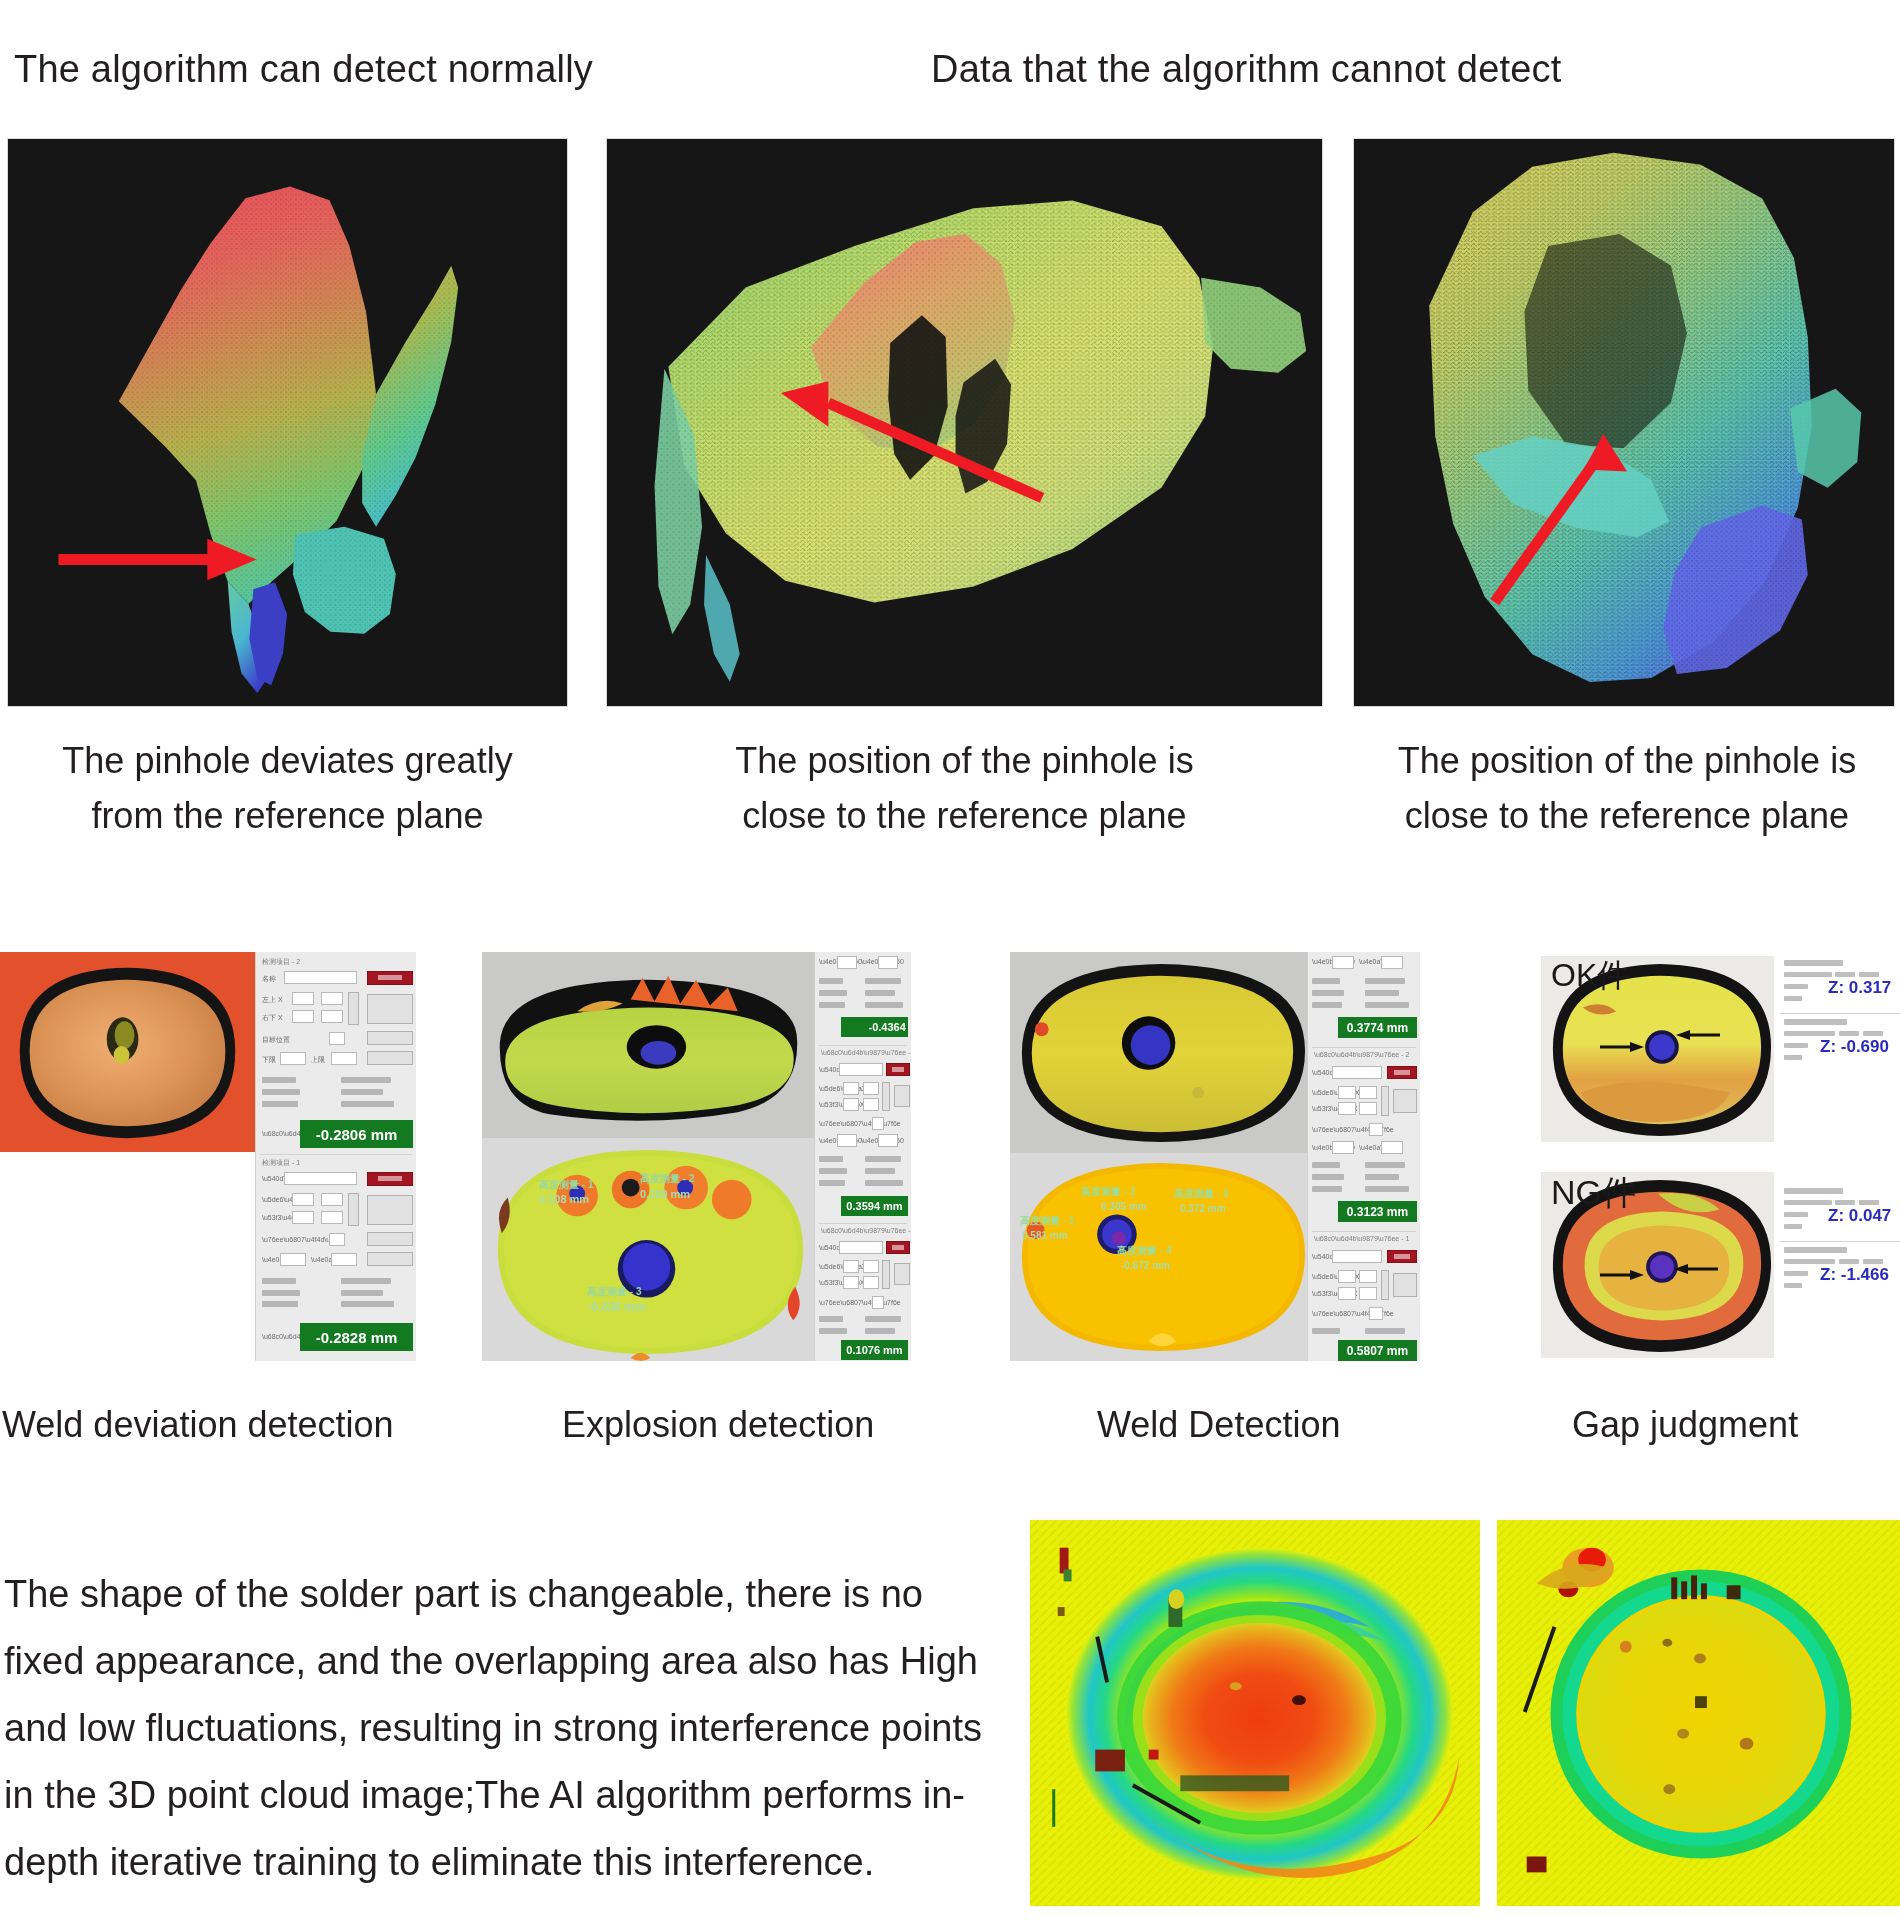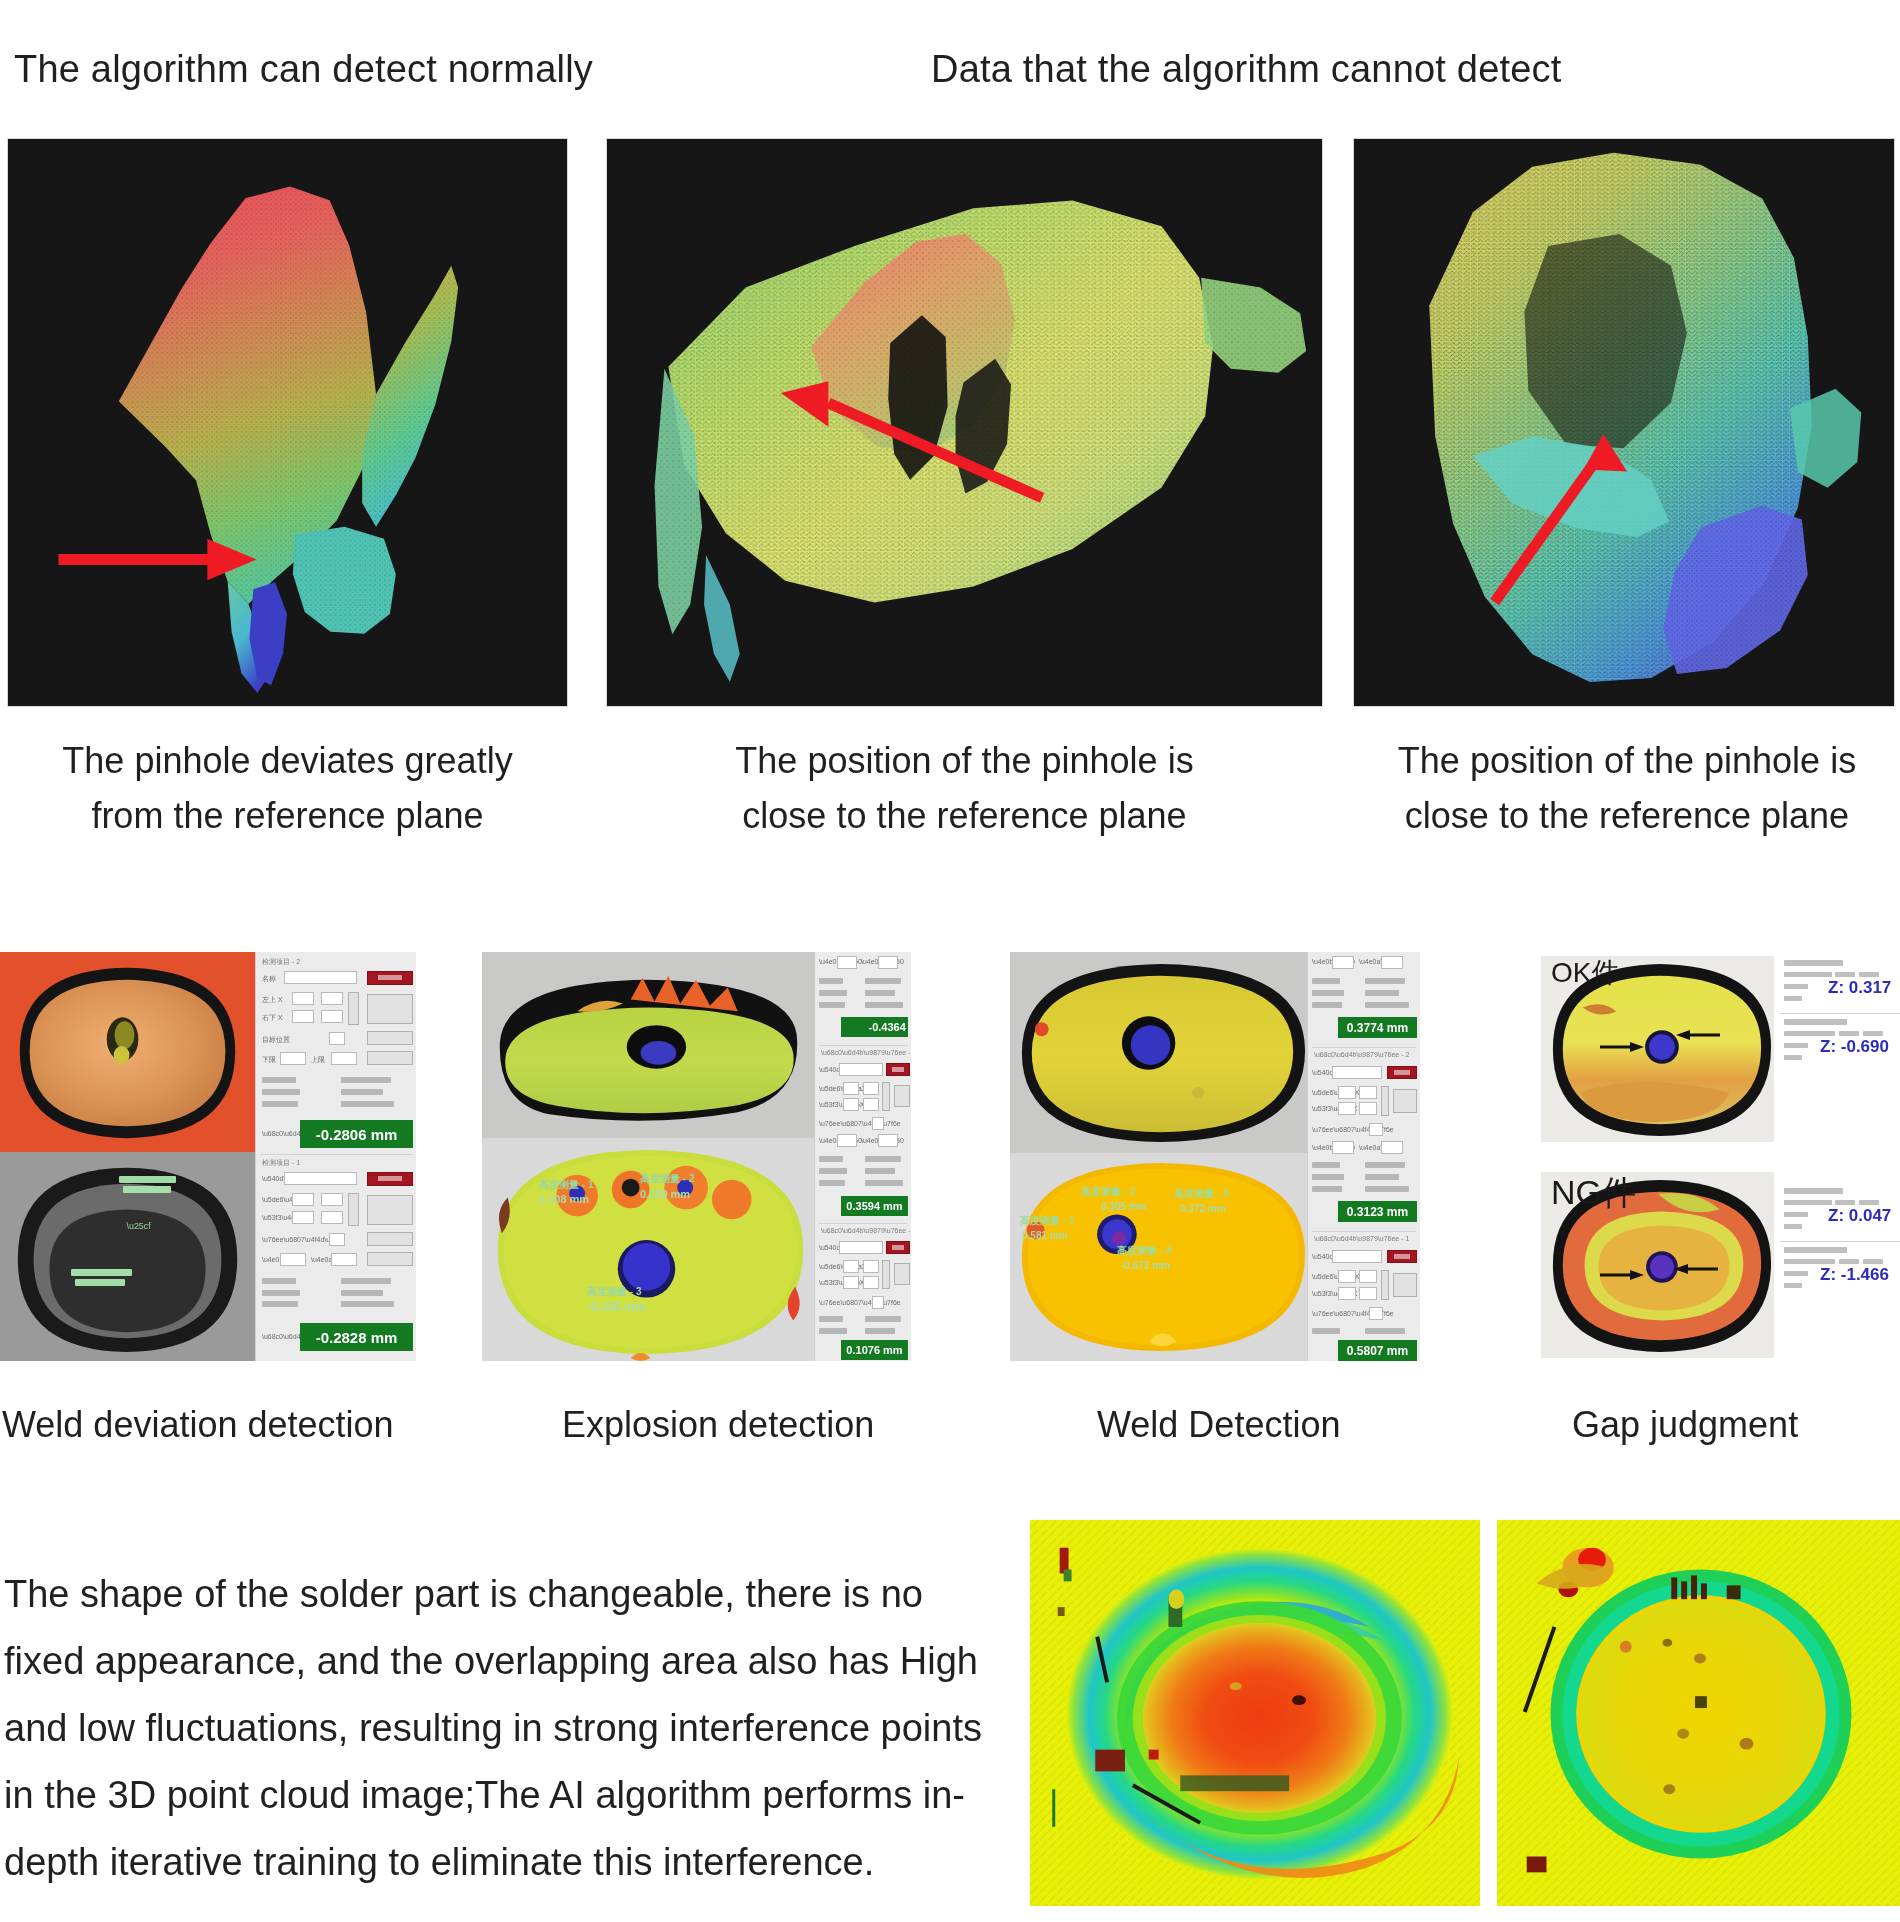--- a/index.html
+++ b/index.html
@@ -322,36 +322,20 @@
         </defs>
         <rect width="258" height="202" fill="#e2502c"></rect>
         <path d="M20,100 q0,-82 108,-84 q110,2 110,84 q0,86 -110,88 q-108,-2 -108,-88Z" fill="#141414"></path>
         <path d="M30,100 q0,-70 98,-72 q100,2 100,72 q0,74 -100,76 q-98,-2 -98,-76Z" fill="url(#pa1)"></path>
         <ellipse cx="124" cy="88" rx="16" ry="22" fill="#2a2a14"></ellipse>
         <ellipse cx="126" cy="84" rx="10" ry="14" fill="#8a8a22"></ellipse>
         <ellipse cx="123" cy="104" rx="8" ry="9" fill="#c9c43a"></ellipse>
       </svg>
     </div>
 
-    <div class="photo" style="left:0; top:200px; width:255px; height:209px; background:#8e8e8e;">
-      <svg width="255" height="209" viewBox="0 0 258 211" preserveAspectRatio="none">
-        <rect width="258" height="211" fill="#9a9a9a"></rect>
-        <path d="M18,108 q0,-90 110,-92 q112,2 112,92 q0,92 -112,94 q-110,-2 -110,-94Z" fill="#1a1a1a"></path>
-        <path d="M34,108 q0,-74 94,-76 q96,2 96,76 q0,78 -96,80 q-94,-2 -94,-80Z" fill="#6b6b6b"></path>
-        <path d="M50,118 q0,-58 78,-60 q80,2 80,60 q0,62 -80,64 q-78,-2 -78,-64Z" fill="#2e2e2e"></path>
-        <g fill="#9fe0a8" font-size="9" font-family="Liberation Sans, sans-serif" opacity="0.9">
-          <text x="128" y="78">\u25cf</text>
-        </g>
-      </svg>
-      
-      <div class="micro" style="left:119px; top:24px;  width:57px; height:7px; background:#a9e7ae; opacity:.95;"></div>
-      <div class="micro" style="left:123px; top:34px;  width:48px; height:7px; background:#a9e7ae; opacity:.95;"></div>
-      <div class="micro" style="left:71px;  top:117px; width:61px; height:7px; background:#a9e7ae; opacity:.95;"></div>
-      <div class="micro" style="left:75px;  top:127px; width:50px; height:7px; background:#a9e7ae; opacity:.95;"></div>
-    </div>
 
     <div class="sidebar" style="left:255px; width:161px;">
 
       <div class="grpttl" style="top:5px;">检测项目 - 2</div>
       <div class="lbl" style="left:6px;  top:22px;">名称</div>
       <div class="tbox" style="left:28px; top:19px; width:73px;"></div>
       <div class="redbtn" style="left:111px; top:19px; width:46px; height:14px;">
           <i></i>
         </div>
 
@@ -684,21 +668,21 @@
         </svg>
         <svg style="position:absolute; left:57px; top:83px; width:48px; height:16px;" viewBox="0 0 48 16">
           <line x1="2" y1="8" x2="34" y2="8" stroke="#111" stroke-width="3"></line>
           <polygon points="32,3 46,8 32,13" fill="#111"></polygon>
         </svg>
         <svg style="position:absolute; left:133px; top:71px; width:48px; height:16px;" viewBox="0 0 48 16">
           <line x1="46" y1="8" x2="14" y2="8" stroke="#111" stroke-width="3"></line>
           <polygon points="16,3 2,8 16,13" fill="#111"></polygon>
         </svg>
       </div>
-      <div class="okng" style="left:46px; top:2px; font-size:28px;">OK件</div>
+      <div class="okng" style="left:46px; top:2px; font-size:32px;">OK件</div>
 
       <div class="gaptxt" style="left:275px; top:4px; width:121px; height:186px;">
         <div class="micro" style="left:4px;  top:4px;  width:59px; height:6px;"></div>
         <div class="micro" style="left:4px;  top:16px; width:48px; height:5px;"></div>
         <div class="micro" style="left:55px; top:16px; width:20px; height:5px;"></div>
         <div class="micro" style="left:79px; top:16px; width:20px; height:5px;"></div>
         <div class="micro" style="left:4px;  top:28px; width:24px; height:5px;"></div>
         <div class="micro" style="left:4px;  top:40px; width:18px; height:5px;"></div>
         <div class="zval" style="left:48px; top:22px; font-size:17px;">Z: 0.317</div>
         <div class="divider" style="top:57px; left:0; right:0;"></div>

